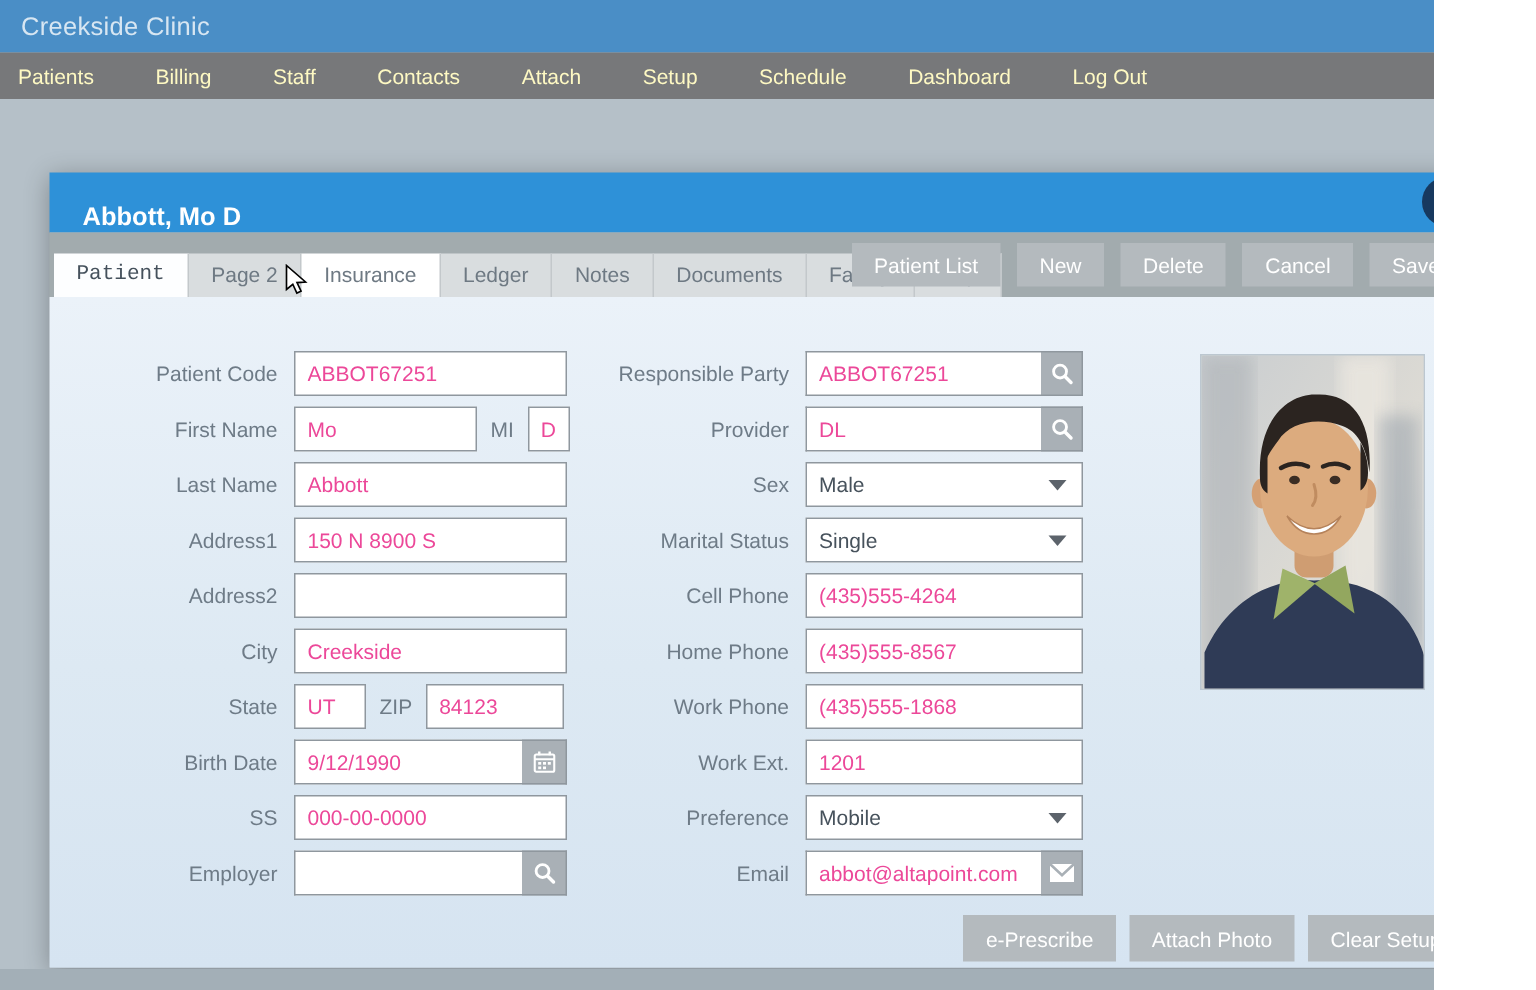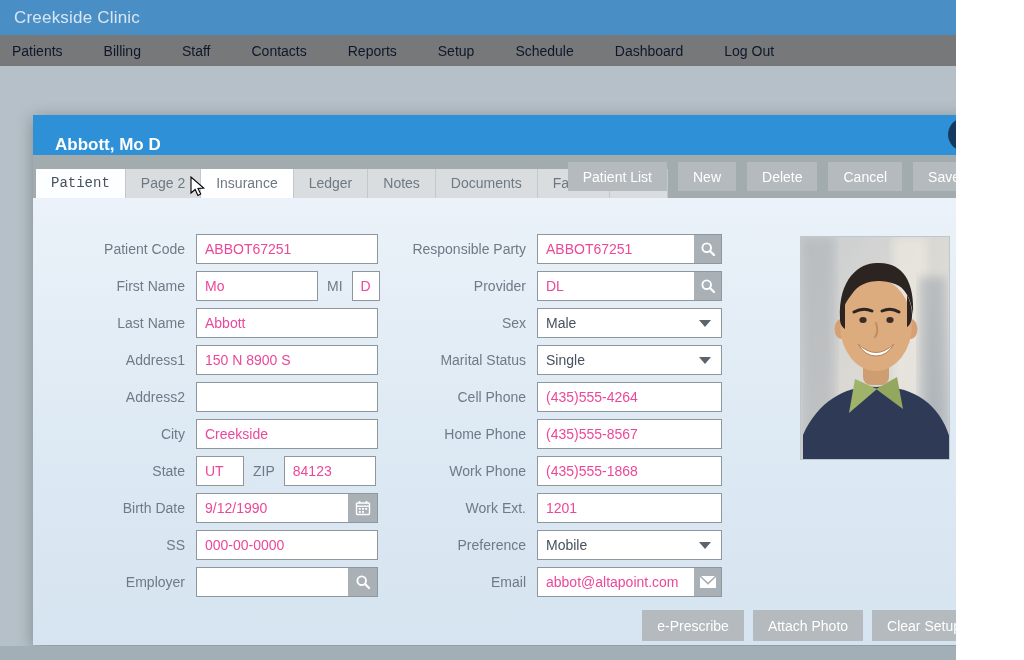--- a/index.html
+++ b/index.html
@@ -4,21 +4,21 @@
 <style>
   * { margin:0; padding:0; box-sizing:border-box; }
   html,body { width:1024px; height:660px; }
   body { font-family:"Liberation Sans", sans-serif; }
   .screen { position:relative; width:956px; height:660px; background:#b5c0c8; overflow:hidden; }
 
   .topbar { height:35px; background:#4a8ec6; display:flex; align-items:center; padding-left:14px; }
   .app-title { color:#d7e6f2; font-size:17px; letter-spacing:.2px; }
 
   .navbar { height:31px; background:#77787a; display:flex; align-items:center; gap:41px; padding-left:12px; }
-  .nav-item { color:#0f172a; font-size:14px; cursor:pointer; white-space:nowrap; }
+  .nav-item { color:#fef9c3; font-size:14px; cursor:pointer; white-space:nowrap; }
 
   .bottom-band { position:absolute; left:0; bottom:0; width:100%; height:14px; background:#a3afb7; }
 
   .dialog { position:absolute; left:33px; top:115px; width:958px; height:530px; box-shadow:0 3px 16px rgba(0,0,0,.3); }
   .dialog-titlebar { height:40px; background:#2e91d8; display:flex; align-items:flex-end; padding-left:22px; position:relative; }
   .dialog-title { color:#fff; font-size:17px; font-weight:600; }
   .close-btn { position:absolute; right:10px; top:3px; width:33px; height:33px; border-radius:50%; background:#17395f; display:flex; align-items:center; justify-content:center; cursor:pointer; border:none; }
 
   .dialog-strip { height:43px; background:#a2abae; position:relative; }
   .tabs { position:absolute; left:3px; bottom:0; display:flex; }
@@ -68,21 +68,21 @@
 
   <div class="topbar">
     <span class="app-title">Creekside Clinic</span>
   </div>
 
   <div class="navbar" id="nav">
       <div class="nav-item">Patients</div>
       <div class="nav-item">Billing</div>
       <div class="nav-item">Staff</div>
       <div class="nav-item">Contacts</div>
-      <div class="nav-item">Reports</div>
+      <div class="nav-item">Attach</div>
       <div class="nav-item">Setup</div>
       <div class="nav-item">Schedule</div>
       <div class="nav-item">Dashboard</div>
       <div class="nav-item">Log Out</div>
     </div>
 
   <div class="dialog">
     <div class="dialog-titlebar">
       <span class="dialog-title">Abbott, Mo D</span>
       <button class="close-btn">

